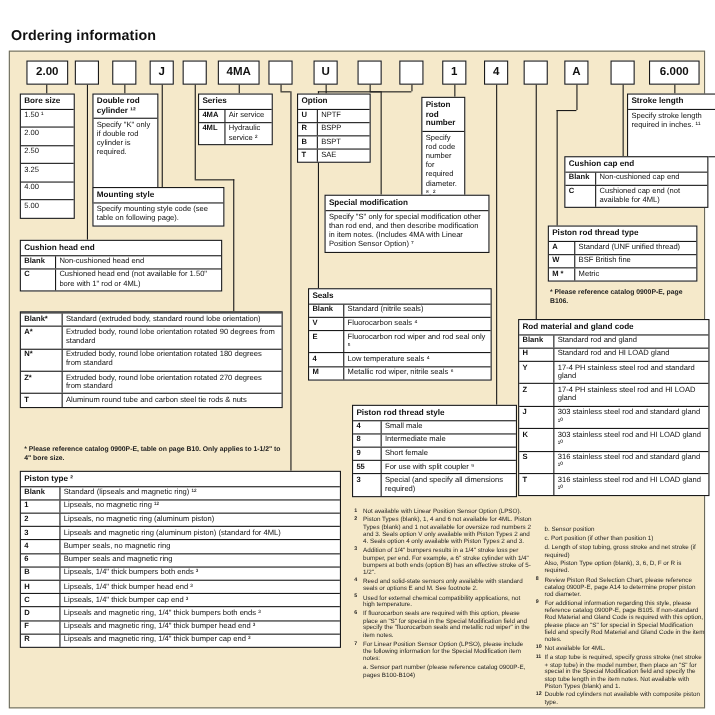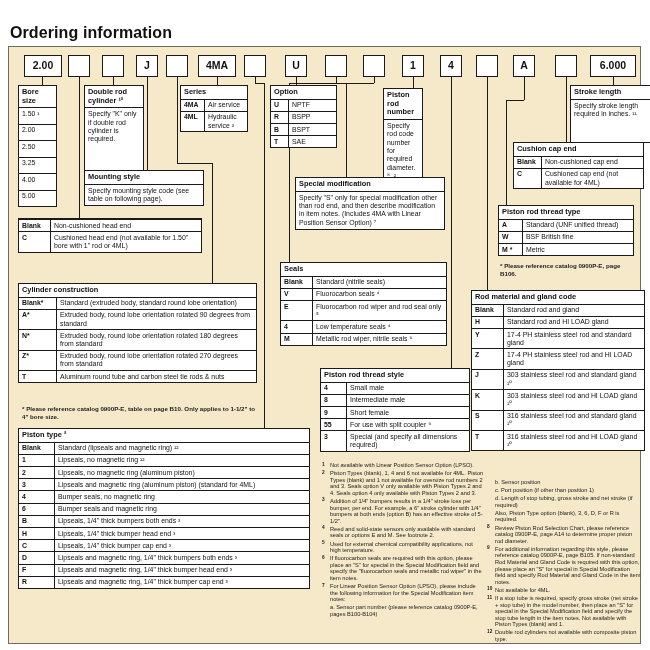--- a/index.html
+++ b/index.html
@@ -1,20 +1,20 @@
 <!DOCTYPE html>
 <html style="--panel-bg: #f5e9ca; --panel-border: #6b6b5e; --line: #1a1a1a; --box-bg: #ffffff; --text: #111111;"><head>
 <meta charset="utf-8">
 <style>
   :root{
     --panel-bg:#f5e9ca; --panel-border:#6b6b5e; --line:#1a1a1a; --box-bg:#ffffff; --text:#111111;
   }
   html,body{margin:0;padding:0;}
   body{width:650px;height:650px;background:#ffffff;font-family:"Liberation Sans",sans-serif;color:var(--text);position:relative;overflow:hidden;}
-  .page-title{position:absolute;left:10px;top:24px;font-size:16px;font-weight:bold;letter-spacing:0.1px;}
+  .page-title{position:absolute;left:10px;top:24px;font-size:13px;font-weight:bold;letter-spacing:0.1px;}
   .panel{position:absolute;left:8px;top:46px;width:633px;height:598px;background:var(--panel-bg);border:1px solid var(--panel-border);box-sizing:border-box;}
   .cbox{position:absolute;top:55px;height:22px;background:var(--box-bg);border:1.5px solid var(--line);box-sizing:border-box;font-size:10.5px;font-weight:bold;text-align:center;line-height:19px;}
   .v{position:absolute;width:1px;background:var(--line);}
   .h{position:absolute;height:1px;background:var(--line);}
   .tbl{position:absolute;background:var(--box-bg);border:1px solid var(--line);box-sizing:border-box;}
   .thead{font-weight:bold;font-size:7.4px;line-height:8.6px;padding:2px 3px;}
   .trow{display:flex;border-top:1px solid var(--line);}
   .tcell{padding:1.5px 3px;font-size:6.9px;line-height:8.2px;box-sizing:border-box;}
   .tcell.c0{flex:0 0 var(--c1w);border-right:1px solid var(--line);font-weight:bold;}
   .tcell.c1{flex:1;}
@@ -70,21 +70,21 @@
 <div class="v" style="left:289px;top:83px;height:179px"></div>
 <div class="v" style="left:413px;top:77px;height:11px"></div>
 <div class="v" style="left:451px;top:77px;height:291px"></div>
 <div class="v" style="left:487px;top:77px;height:213px"></div>
 <div class="v" style="left:524px;top:77px;height:23px"></div>
 <div class="h" style="left:506px;top:100px;width:18px"></div>
 <div class="v" style="left:506px;top:100px;height:107px"></div>
 <div class="v" style="left:566px;top:77px;height:65px"></div>
 <div class="v" style="left:613px;top:77px;height:8px"></div>
 
-<div class="tbl single-col" style="left:18px;top:85px;width:39px">
+<div class="tbl single-col" style="left:18px;top:85px;width:50px">
   <div class="thead">Bore size</div>
   <div>
       <div class="trow">
         <div class="tcell single">1.50 ¹</div>
       </div>
       <div class="trow">
         <div class="tcell single">2.00</div>
       </div>
       <div class="trow">
         <div class="tcell single">2.50</div>
@@ -189,20 +189,21 @@
       </div>
       <div class="trow">
         <div class="tcell c0">M *</div>
         <div class="tcell c1">Metric</div>
       </div>
     </div>
 </div>
 <div class="tnote" style="left:500px;top:262px;width:138px">* Please reference catalog 0900P-E, page B106.</div>
 
 <div class="tbl" style="left:18px;top:218px;width:184px;--c1w:32px">
+  <div class="thead">Cushion head end</div>
   <div>
       <div class="trow">
         <div class="tcell c0">Blank</div>
         <div class="tcell c1">Non-cushioned head end</div>
       </div>
       <div class="trow">
         <div class="tcell c0">C</div>
         <div class="tcell c1">Cushioned head end (not available for 1.50" bore with 1" rod or 4ML)</div>
       </div>
     </div>
@@ -266,21 +267,20 @@
         <div class="tcell c1">316 stainless steel rod and standard gland ¹⁰</div>
       </div>
       <div class="trow">
         <div class="tcell c0">T</div>
         <div class="tcell c1">316 stainless steel rod and HI LOAD gland ¹⁰</div>
       </div>
     </div>
 </div>
 
 <div class="tbl" style="left:18px;top:283px;width:239px;--c1w:38px">
-  <div class="thead">Cylinder construction</div>
   <div>
       <div class="trow">
         <div class="tcell c0">Blank*</div>
         <div class="tcell c1">Standard (extruded body, standard round lobe orientation)</div>
       </div>
       <div class="trow">
         <div class="tcell c0">A*</div>
         <div class="tcell c1">Extruded body, round lobe orientation rotated 90 degrees from standard</div>
       </div>
       <div class="trow">

